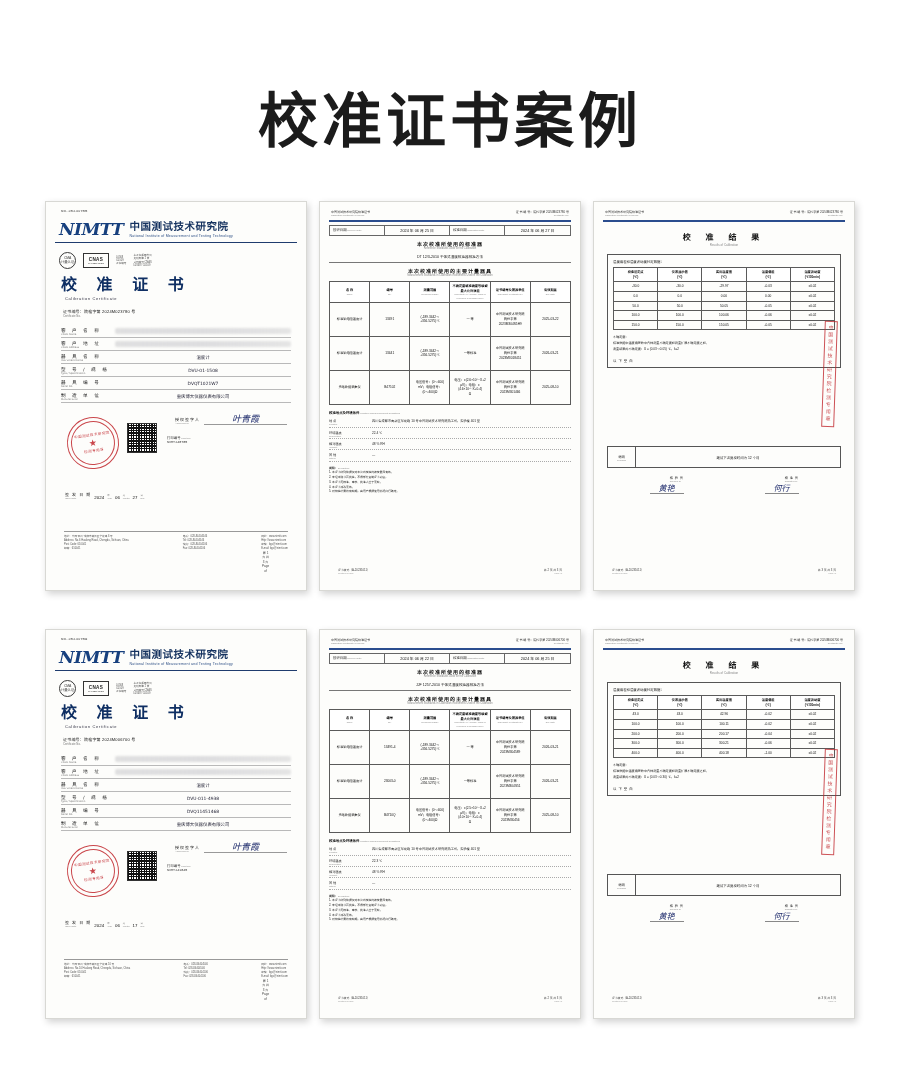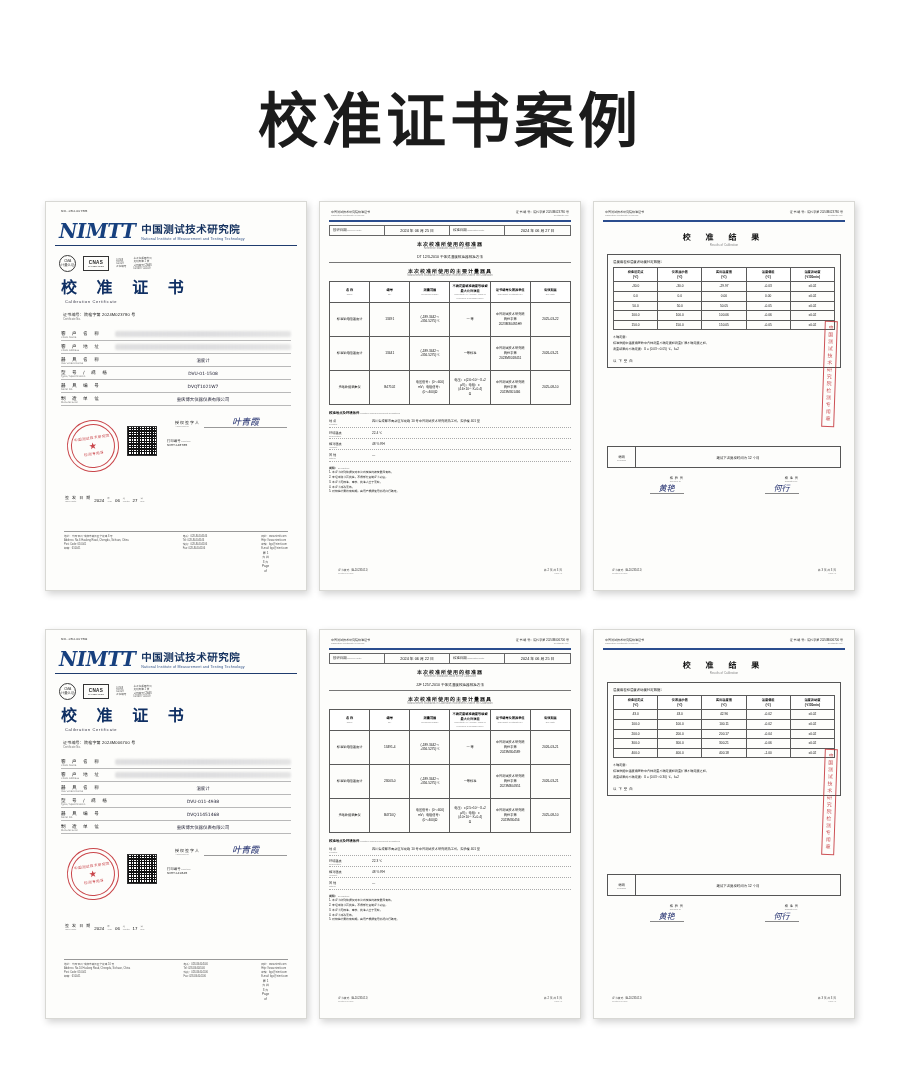--- a/index.html
+++ b/index.html
@@ -55,21 +55,21 @@
   .cov-topline .mono { font-family: "Liberation Mono", monospace; letter-spacing: 0; }
   .cov-head {
     display: flex; align-items: flex-end; gap: 6px;
     border-bottom: 1.4px solid #1f3c6e;
     padding: 5px 4px 4px 4px;
     margin-top: 3px;
   }
   .nimtt {
     font-family: "DejaVu Serif", serif;
     font-weight: bold; font-style: italic;
-    font-size: 20px; color: #17407e; line-height: 1;
+    font-size: 17px; color: #17407e; line-height: 1;
     letter-spacing: -0.5px;
   }
   .cov-head-cn {
     font-size: 10.5px; font-weight: bold; color: #15325f;
     letter-spacing: .5px; line-height: 1.1;
     font-family: "DejaVu Sans", sans-serif;
   }
   .cov-head-en {
     font-size: 3.6px; color: #2d4f86; letter-spacing: .2px;
     margin-top: 1px;

